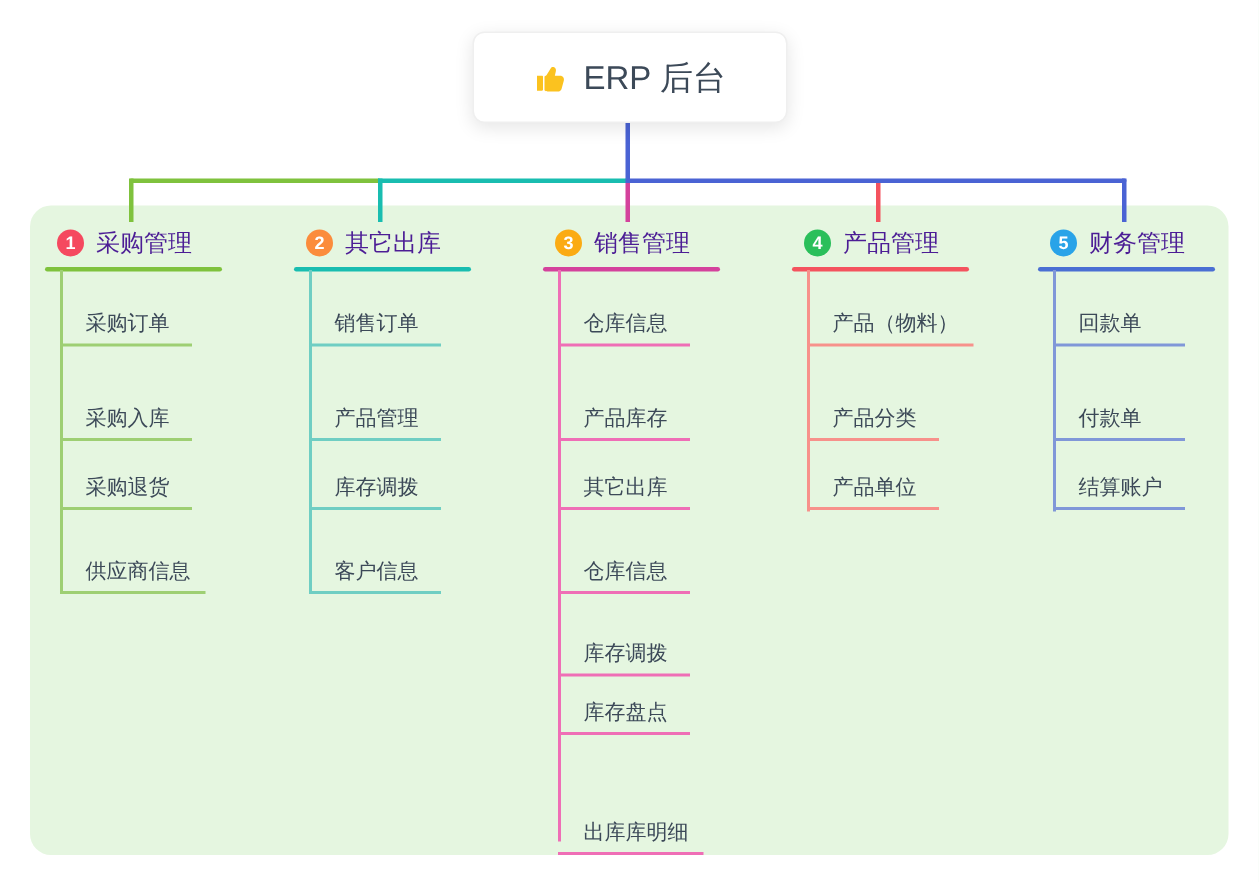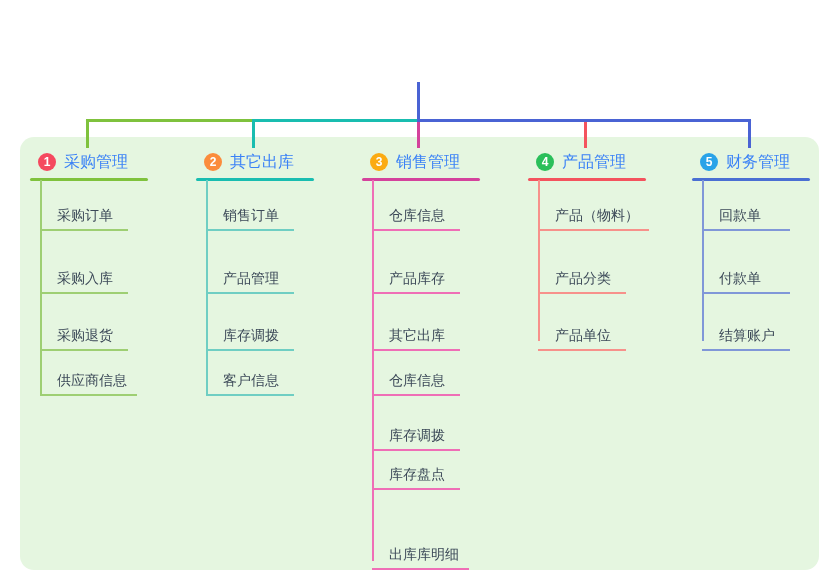--- a/index.html
+++ b/index.html
@@ -37,29 +37,29 @@
   .bheader{
     position:absolute;left:0;top:2px;height:24px;
     display:flex;align-items:center;gap:8px;padding-left:8px;
     white-space:nowrap;
   }
   .badge{
     width:18px;height:18px;border-radius:50%;flex:0 0 18px;
     display:flex;align-items:center;justify-content:center;
     color:#ffffff;font-size:12px;font-weight:bold;line-height:18px;
   }
-  .blabel{font-size:16px;color:#3b82f6;}
+  .blabel{font-size:16px;color:#4c1d95;}
   .hline{position:absolute;left:0;top:30px;width:118px;height:3px;border-radius:2px;}
   .vline{position:absolute;left:10px;top:32px;width:2px;}
   .child{
     position:absolute;left:10px;min-width:88px;box-sizing:border-box;
     padding:0 10px 4px 17px;font-size:14px;line-height:20px;
     color:#3c4958;white-space:nowrap;border-bottom:2px solid;
   }
-  .c0{top:57px}.c1{top:120px}.c2{top:177px}.c3{top:222px}
+  .c0{top:57px}.c1{top:120px}.c2{top:166px}.c3{top:222px}
   .c4{top:277px}.c5{top:316px}.c6{top:396px}
   
   .b1 .badge{background:#f5495f}.b1 .hline{background:#7fc23d}
   .b1 .vline{background:#9ecf73}.b1 .child{border-color:#9ecf73}
   .b2 .badge{background:#fb8c3c}.b2 .hline{background:#19bdb0}
   .b2 .vline{background:#6fcec3}.b2 .child{border-color:#6fcec3}
   .b3 .badge{background:#fbab13}.b3 .hline{background:#d4429c}
   .b3 .vline{background:#ef6eb6}.b3 .child{border-color:#ef6eb6}
   .b4 .badge{background:#2abf5a}.b4 .hline{background:#f4535e}
   .b4 .vline{background:#f7918b}.b4 .child{border-color:#f7918b}
@@ -79,20 +79,27 @@
   <div class="conn root-drop"></div>
   <div class="conn seg-green"></div>
   <div class="conn seg-teal"></div>
   <div class="conn seg-blue"></div>
   <div class="conn drop-b1"></div>
   <div class="conn drop-b2"></div>
   <div class="conn drop-b3"></div>
   <div class="conn drop-b4"></div>
   <div class="conn drop-b5"></div>
 
+  <div class="root-node">
+    <svg class="thumb-icon" viewBox="0 0 24 24">
+      <path fill="#fbc21f" d="M2 10.5h3.4c.3 0 .6.3.6.6v8.8c0 .3-.3.6-.6.6H2z"></path>
+      <path fill="#fbc21f" d="M7 20.2c.5.5 1.3.8 2.1.8h6.8c1.2 0 2.2-.8 2.5-1.9l1.5-5.5c.4-1.6-.8-3.1-2.4-3.1h-3.6l.7-3.2c.2-1-.3-2-1.2-2.4-.8-.4-1.8-.1-2.3.7L8.3 10.2 7 11z"></path>
+    </svg>
+    <span>ERP 后台</span>
+  </div>
 
   <div class="branch b1">
     <div class="bheader">
       <span class="badge">1</span>
       <span class="blabel">采购管理</span>
     </div>
     <div class="hline"></div>
     <div class="vline vh4"></div>
     <div class="child c0">采购订单</div>
     <div class="child c1">采购入库</div>

